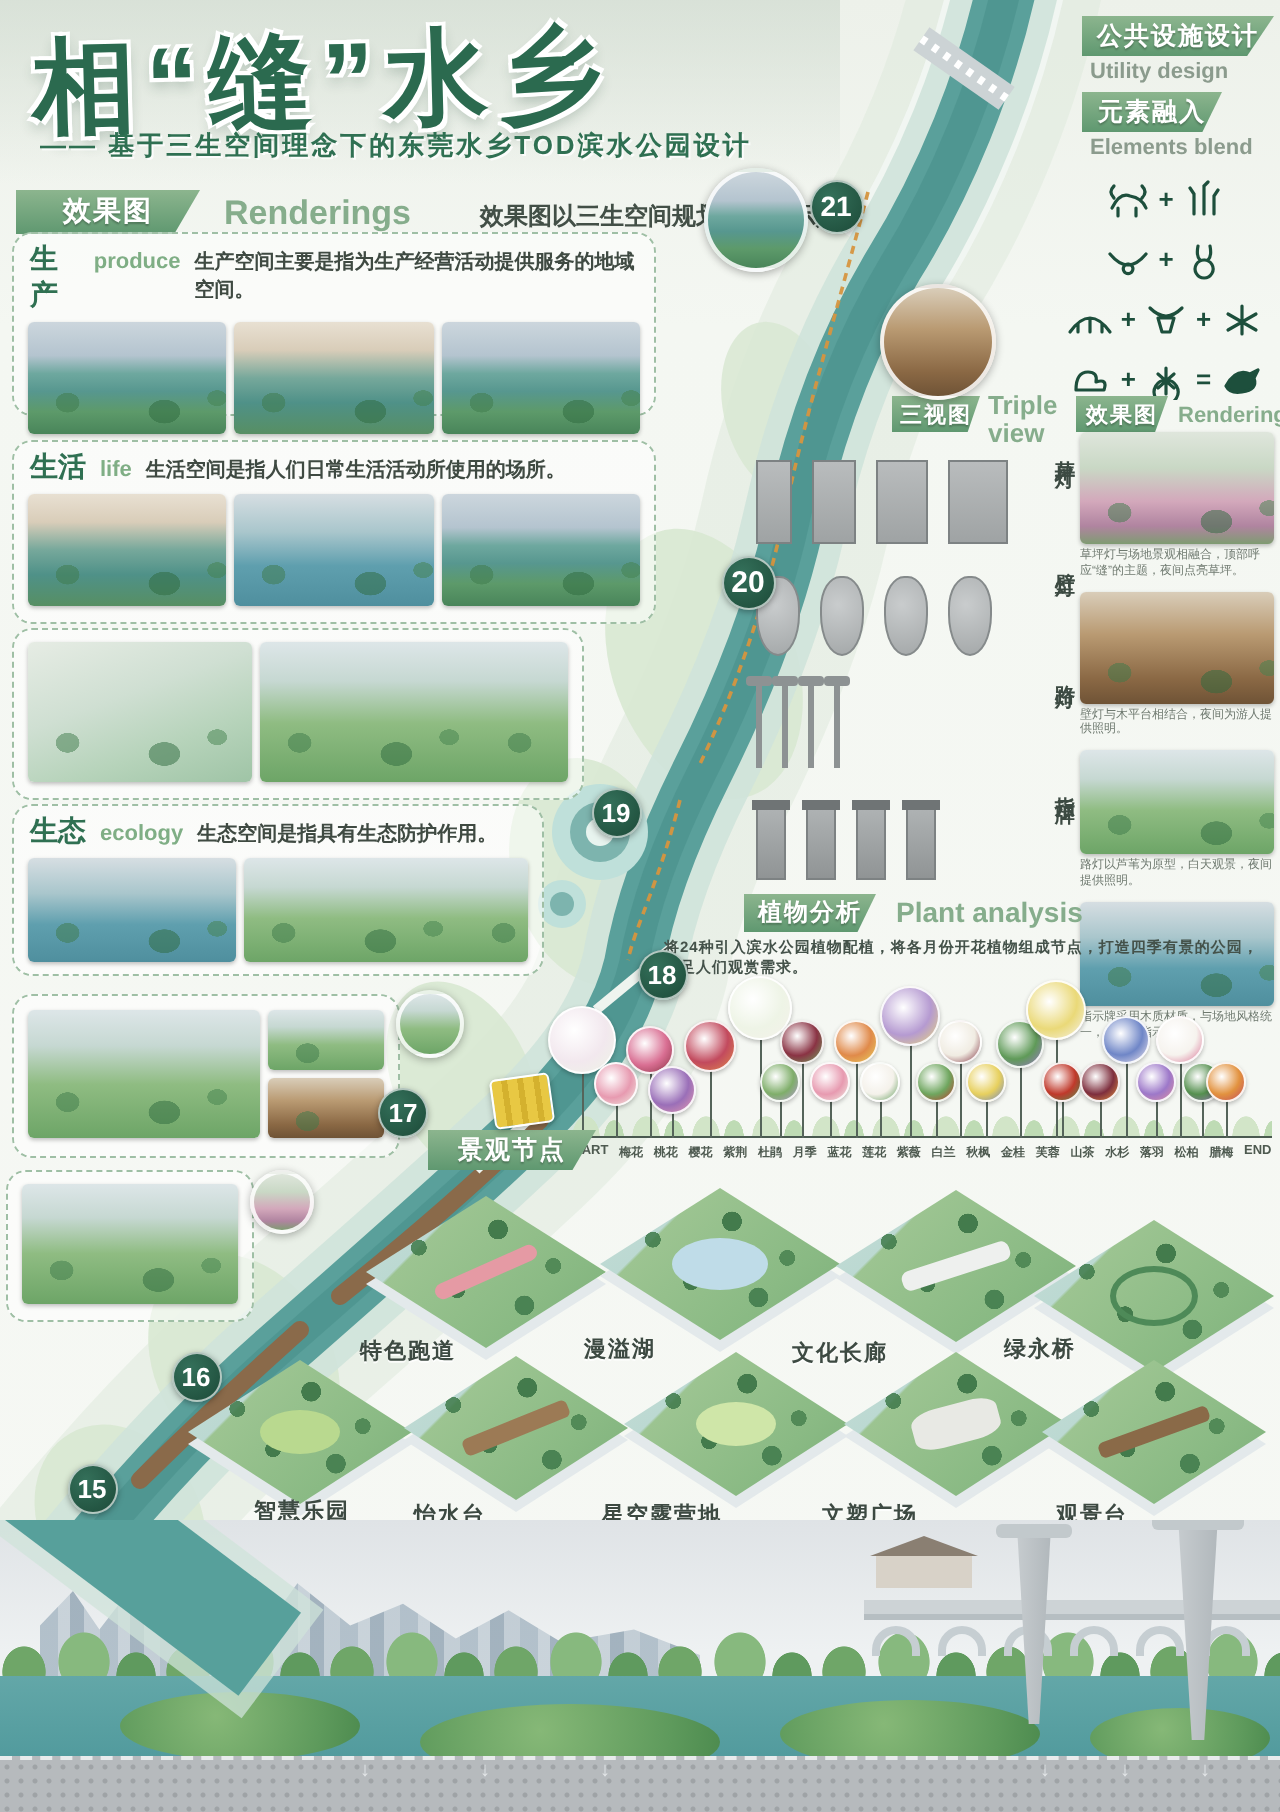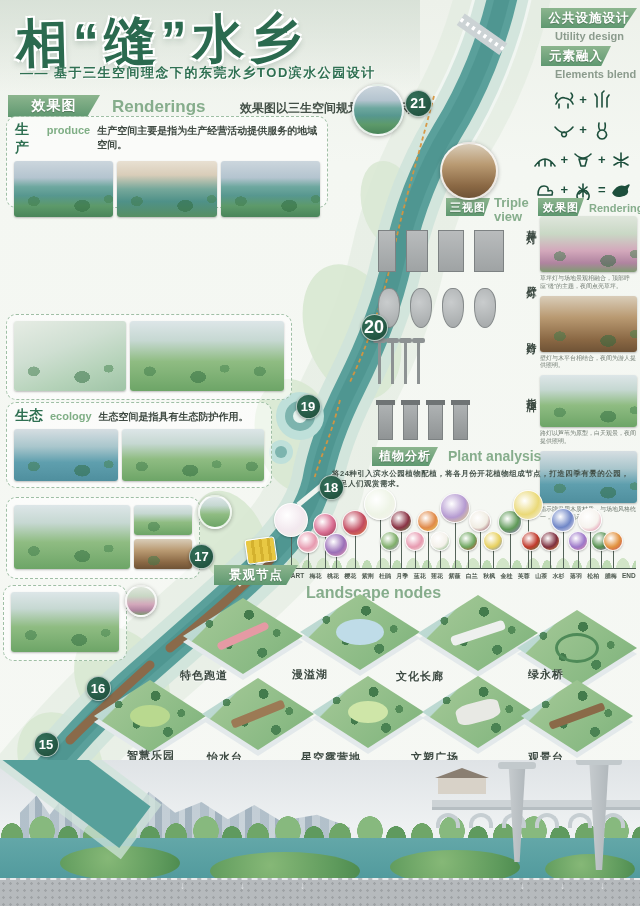--- a/index.html
+++ b/index.html
@@ -49,21 +49,21 @@
   
   .map-num{border-radius:50%;background:radial-gradient(circle at 35% 30%,#34705a,#1c4a38);
     color:#fff;font-weight:bold;display:flex;align-items:center;justify-content:center;
     border:1.5px solid rgba(255,255,255,.65);box-shadow:0 1px 3px rgba(0,0,0,.35);}
   .map-inset{border-radius:50%;border:2px solid rgba(255,255,255,.85);box-shadow:0 1px 4px rgba(0,0,0,.3);}
   #pavilion{left:246px;top:538px;width:30px;height:25px;border-radius:3px;transform:rotate(-8deg);
     background:repeating-linear-gradient(90deg,#e8c843 0 5px,#d4b12e 5px 8px);
     border:1.5px solid #fff;box-shadow:0 1px 3px rgba(0,0,0,.3);}
 
   
-  #utility-en,#elements-en{font-size:11px;font-weight:bold;color:#8b9b8d;margin-left:10px;}
+  #utility-en,#elements-en{font-size:11px;font-weight:bold;color:#8b9b8d;}
   #formula{left:530px;top:86px;width:106px;display:flex;flex-direction:column;gap:3px;}
   .f-row{display:flex;align-items:center;justify-content:center;gap:3px;height:27px;}
   .f-row .op{color:#1d4f3c;font-weight:bold;font-size:13px;}
   .f-row svg{display:block;}
 
   
   #tv-grid{left:378px;top:222px;width:160px;display:flex;flex-direction:column;gap:6px;}
   .tv-row{display:flex;align-items:flex-end;gap:8px;height:50px;}
   .tv-cells{display:flex;align-items:flex-end;gap:10px;flex:1;}
   .v-label{writing-mode:vertical-rl;font-size:10px;font-weight:bold;color:#3c4a42;letter-spacing:2px;height:50px;}
@@ -186,20 +186,32 @@
       <span class="en">produce</span>
       <span class="desc">生产空间主要是指为生产经营活动提供服务的地域空间。</span>
     </div>
     <div class="photo-row">
       <div class="ph ph-a" style="flex:1;height:56px"></div>
       <div class="ph ph-b" style="flex:1;height:56px"></div>
       <div class="ph ph-a" style="flex:1;height:56px"></div>
     </div>
   </div>
 
+  <div class="abs dashed-box" style="left:6px;top:220px;width:322px;height:92px">
+    <div class="box-head">
+      <span class="zh">生活</span>
+      <span class="en">life</span>
+      <span class="desc">生活空间是指人们日常生活活动所使用的场所。</span>
+    </div>
+    <div class="photo-row">
+      <div class="ph ph-b" style="flex:1;height:56px"></div>
+      <div class="ph ph-g" style="flex:1;height:56px"></div>
+      <div class="ph ph-a" style="flex:1;height:56px"></div>
+    </div>
+  </div>
 
   <div class="abs dashed-box" style="left:6px;top:314px;width:286px;height:86px">
     <div class="photo-row" style="padding-top:6px">
       <div class="ph ph-c" style="width:112px;height:70px"></div>
       <div class="ph ph-d" style="flex:1;height:70px"></div>
     </div>
   </div>
 
   <div class="abs dashed-box" style="left:6px;top:402px;width:266px;height:86px">
     <div class="box-head">
@@ -426,42 +438,41 @@
       <span>芙蓉</span>
       <span>山茶</span>
       <span>水杉</span>
       <span>落羽</span>
       <span>松柏</span>
       <span>腊梅</span>
       <span style="font-size: 6.5px;">END</span>
     </div>
 
   <div class="abs tag" style="left:214px;top:565px;width:84px;height:20px;font-size:12.5px">景观节点</div>
-  <div class="abs en-green" style="left:306px;top:584px;font-size:16px">Landscape nodes</div>
   <div id="nodes-layer" class="abs" style="left:0;top:0;width:640px;height:906px;pointer-events:none">
       <div class="node-shadow" style="left: 183px; top: 604px; width: 120px; height: 76px;"></div>
       <div class="node" style="left: 183px; top: 598px; width: 120px; height: 76px;">
         <div class="accent" style="width: 55px; height: 8px; background: rgb(229, 154, 164); border-radius: 8px; transform: translate(-50%, -50%) rotate(-24deg);"></div>
       </div>
       <div class="node-label" style="left: 180px; top: 668px;">特色跑道</div>
       <div class="node-shadow" style="left: 300px; top: 600px; width: 120px; height: 76px;"></div>
       <div class="node" style="left: 300px; top: 594px; width: 120px; height: 76px;">
         <div class="accent" style="width: 48px; height: 26px; background: rgb(191, 220, 232); border-radius: 50%; transform: translate(-50%, -50%) rotate(0deg);"></div>
       </div>
       <div class="node-label" style="left: 292px; top: 667px;">漫溢湖</div>
       <div class="node-shadow" style="left: 418px; top: 601px; width: 120px; height: 76px;"></div>
       <div class="node" style="left: 418px; top: 595px; width: 120px; height: 76px;">
         <div class="accent" style="width: 56px; height: 10px; background: rgb(238, 240, 238); border-radius: 4px; transform: translate(-50%, -50%) rotate(-18deg);"></div>
       </div>
       <div class="node-label" style="left: 396px; top: 669px;">文化长廊</div>
       <div class="node-shadow" style="left: 517px; top: 616px; width: 120px; height: 76px;"></div>
       <div class="node" style="left: 517px; top: 610px; width: 120px; height: 76px;">
         <div class="accent" style="width: 44px; height: 30px; background: transparent; border-radius: 50%; border: 3px solid rgb(78, 138, 88); transform: translate(-50%, -50%) rotate(0deg);"></div>
       </div>
-      <div class="node-label" style="left: 528px; top: 667px; font-family: Liberation Mono, monospace;">绿永桥</div>
+      <div class="node-label" style="left: 502px; top: 667px; font-family: Liberation Mono, monospace;">绿永桥</div>
       <div class="node-shadow" style="left: 94px; top: 686px; width: 112px; height: 72px;"></div>
       <div class="node" style="left: 94px; top: 680px; width: 112px; height: 72px;">
         <div class="accent" style="width: 40px; height: 22px; background: rgb(185, 217, 143); border-radius: 50%; transform: translate(-50%, -50%) rotate(0deg);"></div>
       </div>
       <div class="node-label" style="left: 87px; top: 748px; margin-left: 40px;">智慧乐园</div>
       <div class="node-shadow" style="left: 202px; top: 684px; width: 112px; height: 72px;"></div>
       <div class="node" style="left: 202px; top: 678px; width: 112px; height: 72px;">
         <div class="accent" style="width: 56px; height: 9px; background: rgb(156, 122, 85); border-radius: 3px; transform: translate(-50%, -50%) rotate(-22deg);"></div>
       </div>
       <div class="node-label" style="left: 207px; top: 750px;">怡水台</div>
@@ -477,21 +488,21 @@
       <div class="node-label" style="left: 411px; top: 750px;">文塑广场</div>
       <div class="node-shadow" style="left: 521px; top: 686px; width: 112px; height: 72px;"></div>
       <div class="node" style="left: 521px; top: 680px; width: 112px; height: 72px;">
         <div class="accent" style="width: 58px; height: 8px; background: rgb(138, 106, 72); border-radius: 3px; transform: translate(-50%, -50%) rotate(-20deg);"></div>
       </div>
       <div class="node-label" style="left: 528px; top: 750px;">观景台</div>
     </div>
 
   <div id="map-badges" class="abs" style="left:0;top:0;width:640px;height:906px;pointer-events:none">
       <div class="map-num abs" style="left: 404.5px; top: 89.5px; width: 27px; height: 27px; font-size: 14.04px;">21</div>
-      <div class="map-num abs" style="left: 360.5px; top: 277.5px; width: 27px; height: 27px; font-size: 18px; margin-top: 36px;">20</div>
+      <div class="map-num abs" style="left: 360.5px; top: 277.5px; width: 27px; height: 27px; font-size: 15px;">20</div>
       <div class="map-num abs" style="left: 295.5px; top: 393.5px; width: 25px; height: 25px; font-size: 13px;">19</div>
       <div class="map-num abs" style="left: 318.5px; top: 474.5px; width: 25px; height: 25px; font-size: 13px;">18</div>
       <div class="map-num abs" style="left: 189px; top: 543.5px; width: 25px; height: 25px; font-size: 13px;">17</div>
       <div class="map-num abs" style="left: 85.5px; top: 675.5px; width: 25px; height: 25px; font-size: 13px;">16</div>
       <div class="map-num abs" style="left: 33.5px; top: 731.5px; width: 25px; height: 25px; font-size: 13px;">15</div>
     </div>
   <div class="abs map-inset ph-a" style="left:352px;top:84px;width:52px;height:52px"></div>
   <div class="abs map-inset ph-e" style="left:440px;top:142px;width:58px;height:58px"></div>
   <div class="abs map-inset ph-d" style="left:198px;top:495px;width:34px;height:34px"></div>
   <div class="abs map-inset ph-f" style="left:125px;top:585px;width:32px;height:32px"></div>

